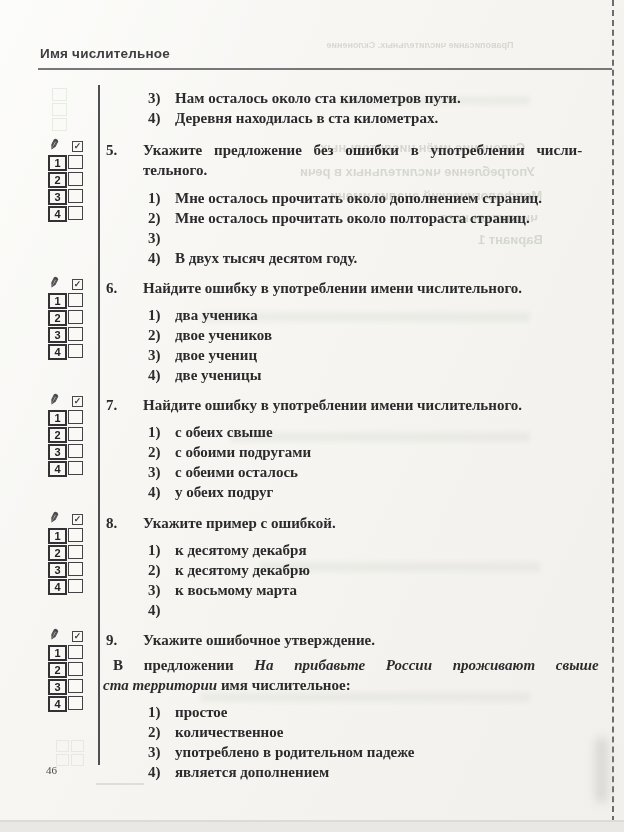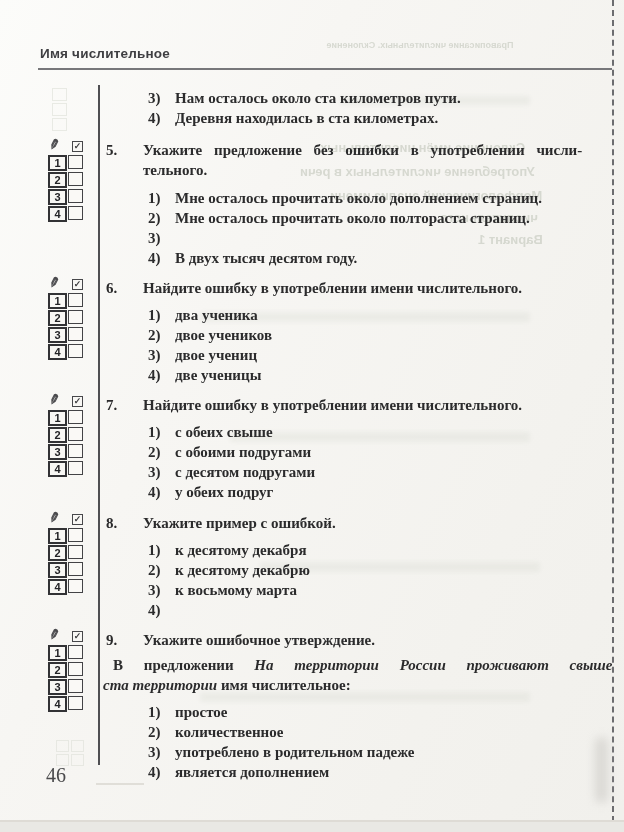--- a/index.html
+++ b/index.html
@@ -11,21 +11,21 @@
   }
   
   .hdr{
     position:absolute;left:40px;top:46px;
     font-family:"Liberation Sans",sans-serif;font-weight:bold;
     font-size:13.5px;color:#3e3e41;letter-spacing:.2px;white-space:nowrap;
   }
   .hdr-rule{position:absolute;left:38px;top:68px;width:574px;height:2px;background:#77777a;}
   .vline{position:absolute;left:98px;top:85px;width:2px;height:680px;background:#4f4f52;}
   .dashline{position:absolute;left:612px;top:0;height:832px;width:0;border-left:2px dashed #55565a;opacity:.85;}
-  .pagenum{position:absolute;left:46px;top:764px;font-size:20px;color:#4a4a4c;}
+  .pagenum{position:absolute;left:46px;top:764px;font-size:11px;color:#4a4a4c;}
   .pagenum-dash{position:absolute;left:96px;top:783px;width:48px;height:2px;background:#e0ded8;}
 
   
   .content{
     position:absolute;left:143px;top:85px;width:467px;
     font-size:15px;font-weight:bold;line-height:20px;
   }
   .block{position:absolute;left:0;width:467px;}
   .q-num{position:absolute;left:-37px;top:0;}
   .t-line{white-space:nowrap;}
@@ -248,21 +248,21 @@
           <div class="opt">
             <span class="opt-num">1)</span>
             <span class="opt-text">с обеих свыше</span>
           </div>
           <div class="opt">
             <span class="opt-num">2)</span>
             <span class="opt-text">с обоими подругами</span>
           </div>
           <div class="opt">
             <span class="opt-num">3)</span>
-            <span class="opt-text">с десятом подругами</span>
+            <span class="opt-text">с обеими осталось</span>
           </div>
           <div class="opt">
             <span class="opt-num">4)</span>
             <span class="opt-text">у обеих подруг</span>
           </div>
         </div>
       </div>
       <div class="block" style="top: 428px;">
         <div class="grid">
           <div class="grid-icons">
@@ -329,21 +329,21 @@
             </div>
             <div class="grid-row">
               <span class="numcell">4</span>
               <span class="cbcell"></span>
             </div>
           </div>
         </div>
         <span class="q-num">9.</span>
         <div class="t-line question-title">Укажите ошибочное утверждение.</div>
         <div class="intro" style="top: 25px;">
-          <div class="t-line first" style="word-spacing: 17px;"><span>В предложении </span><span class="ital">На территории России проживают свыше</span></div>
+          <div class="t-line first" style="word-spacing: 17px;"><span>В предложении </span><span class="ital">На прибавьте России проживают свыше</span></div>
           <div class="t-line"><span class="ital">ста территории</span><span> имя числительное:</span></div>
         </div>
         <div class="opts" style="top: 72px;">
           <div class="opt">
             <span class="opt-num">1)</span>
             <span class="opt-text">простое</span>
           </div>
           <div class="opt">
             <span class="opt-num">2)</span>
             <span class="opt-text">количественное</span>

